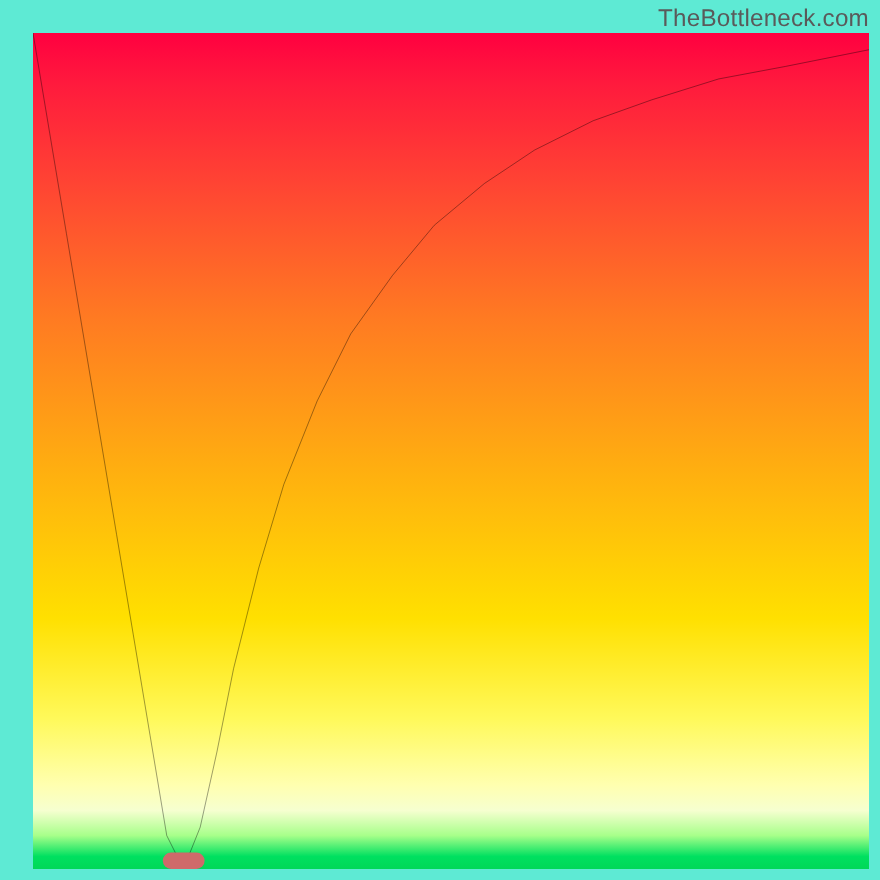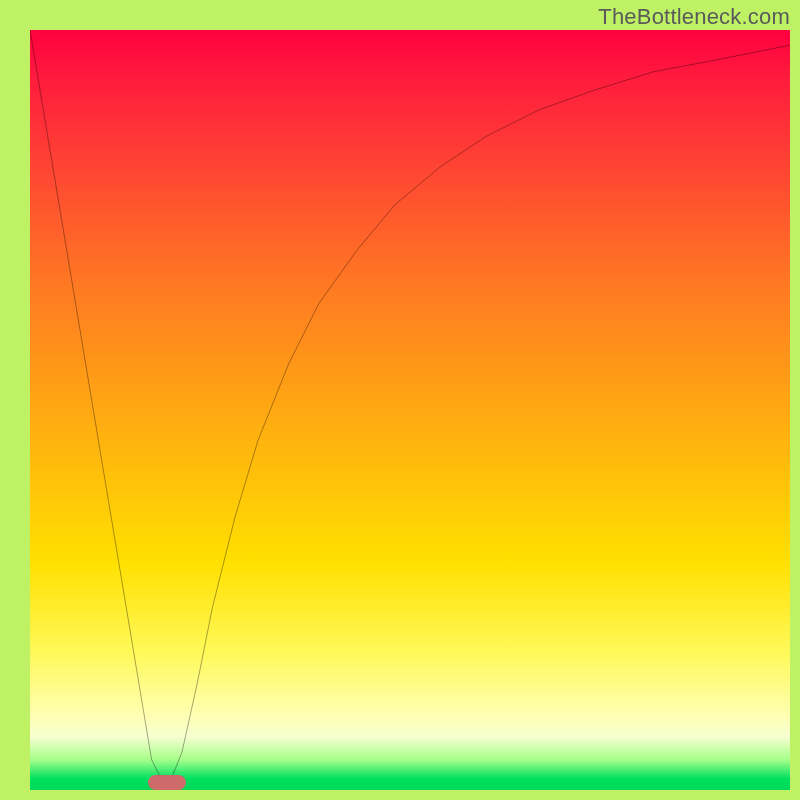--- a/index.html
+++ b/index.html
@@ -10,21 +10,21 @@
     overflow: hidden;
     background: #000;
     font-family: Arial, Helvetica, sans-serif;
   }
   .frame {
     position: absolute;
     left: 0;
     top: 0;
     width: 800px;
     height: 800px;
-    background: #bef264;
+    background: #5eead4;
   }
   .plot {
     position: absolute;
     left: 30px;
     top: 30px;
     width: 760px;
     height: 760px;
     
     background: linear-gradient(to bottom,
       #ff0040 0%,

